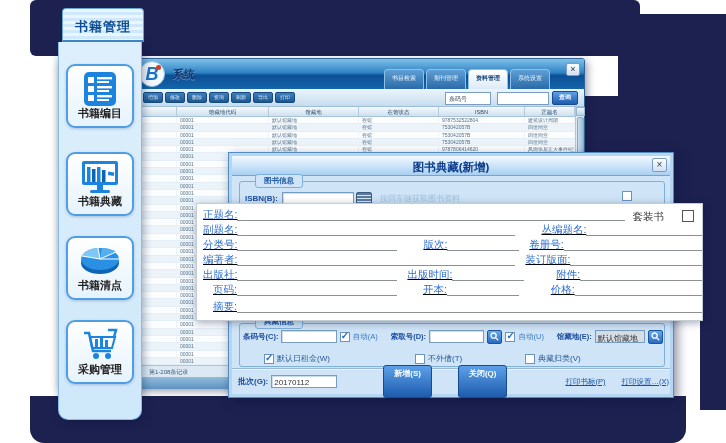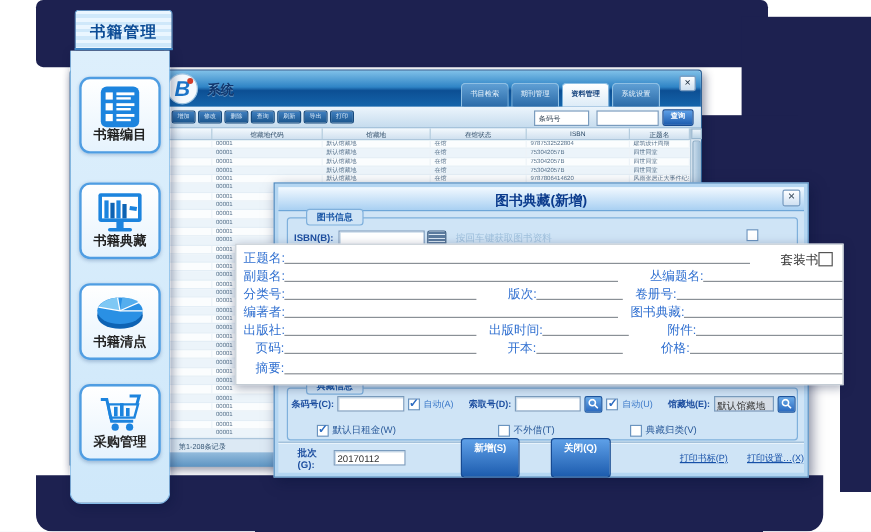--- a/index.html
+++ b/index.html
@@ -121,39 +121,39 @@
   .mag-btn { width:15px; height:14px; background:linear-gradient(#6aaae8,#2a6ac0); border:1px solid #1c56a0; border-radius:2px;
              display:flex; align-items:center; justify-content:center; flex:none; }
   .loc-inp { background:#d6dde6; width:58px; }
   .cb-row { position:absolute; left:0; top:200px; right:0; height:13px; }
   .cb-item { position:absolute; display:flex; gap:3px; align-items:center; }
   .cb-item span { font-size:8px; color:#2a5a9a; white-space:nowrap; }
   .cb1{left:35px;} .cb2{left:186px;} .cb3{left:296px;}
   .dlg-bar { position:absolute; left:3px; right:3px; bottom:3px; height:26px;
              border-top:1px solid #9ab8d4; box-shadow:inset 0 1px 0 #e8f3fb;
              display:flex; align-items:center; }
-  .batch-label { font-size:8px; font-weight:bold; color:#1e4fa0; margin-left:16px; }
+  .batch-label { font-size:8px; font-weight:bold; color:#1e4fa0; margin-left:6px; }
   .batch-inp { width:66px; margin-left:3px; }
   .btn { height:33px; padding:0 10px; font-size:8px; font-weight:bold; color:#fff; line-height:16px;
          background:linear-gradient(#5ea0e8,#1d5cae); border:1px solid #164a92; border-radius:3px; white-space:nowrap; }
   .btn-add { margin-left:46px; }
   .btn-close { margin-left:26px; }
   .dlink { font-size:7.5px; color:#1650a8; text-decoration:underline; white-space:nowrap; }
   .dl1 { margin-left:58px; } .dl2 { margin-left:16px; }
 
   
   .card { position:absolute; left:196px; top:203px; width:507px; height:118px; z-index:15;
           background:#fff; border:1px solid #c4ccd4; box-shadow:0 2px 8px rgba(10,20,60,.35); }
-  .frow { position:absolute; left:6px; right:0; height:14px; display:flex; align-items:flex-start; }
+  .frow { position:absolute; left:6px; right:0; height:14px; display:flex; align-items:center;text-decoration:underline; }
   .fl { font-size:10.5px; color:#2f6fd0; white-space:nowrap; padding-bottom:1px; }
   .fline { border-bottom:1px solid #8a9096; height:12px; }
   .fr1{top:4px;} .fr2{top:19px;} .fr3{top:34px;} .fr4{top:49px;} .fr5{top:64px;} .fr6{top:79px;} .fr7{top:96px;}
   .w-l{width:160px;} .w-m{width:278px;}
   .gap{width:26px;} .gap2{width:10px;}
-  .boxed { position:absolute; right:8px; top:6px; display:flex; align-items:flex-start; gap:0; }
+  .boxed { position:absolute; right:8px; top:6px; display:flex; align-items:flex-start; gap:18px; }
   .boxed span { font-size:10.5px; color:#333; }
   .boxed .bigcb { width:12px; height:12px; border:1px solid #555; background:#fff; }
 </style>
 </head>
 <body>
 
 <div class="stage">
 
   <div class="bk bk1"></div>
   <div class="bk bk2"></div>
@@ -722,21 +722,21 @@
       <span class="fl">版次:</span>
       <span class="fline" style="width:72px"></span>
       <span class="gap2"></span>
       <span class="fl">卷册号:</span>
       <span class="fline" style="flex:1"></span>
     </div>
     <div class="frow fr4">
       <span class="fl">编著者:</span>
       <span class="fline w-m"></span>
       <span class="gap2"></span>
-      <span class="fl">图书典藏:</span>
+      <span class="fl">装订版面:</span>
       <span class="fline" style="flex:1"></span>
     </div>
     <div class="frow fr5">
       <span class="fl">出版社:</span>
       <span class="fline w-l"></span>
       <span class="gap2"></span>
       <span class="fl">出版时间:</span>
       <span class="fline" style="width:72px"></span>
       <span class="gap2"></span>
       <span class="fl" style="margin-left:22px">附件:</span>

